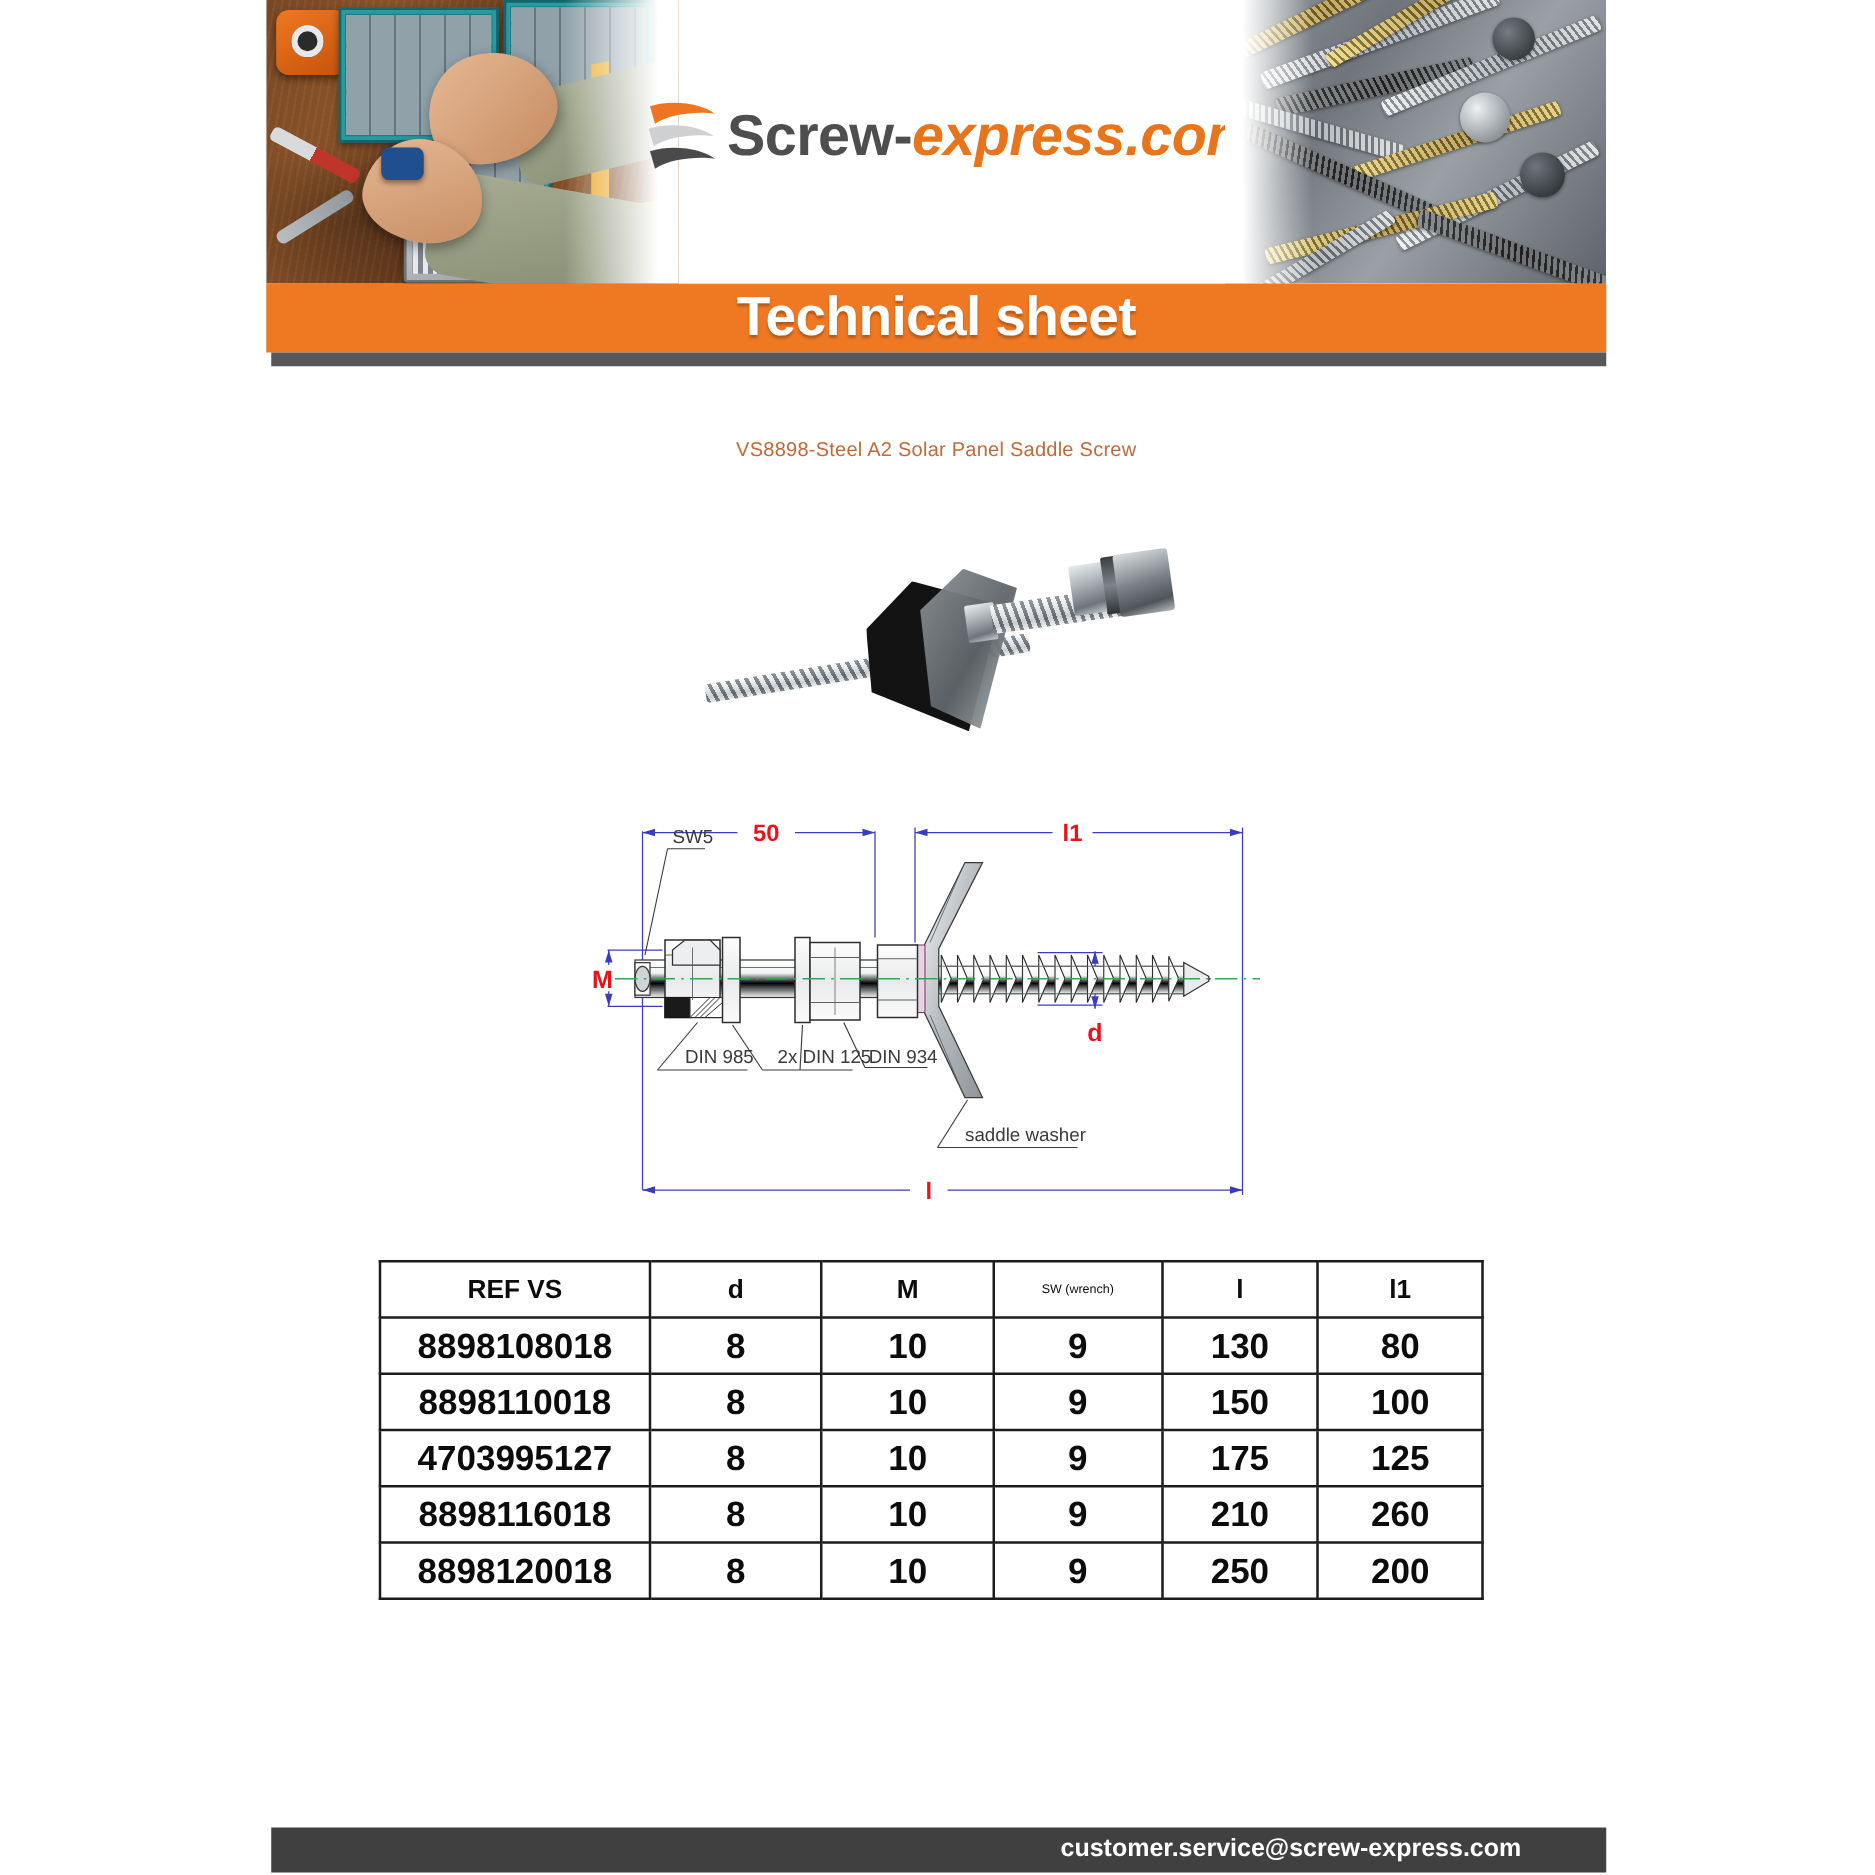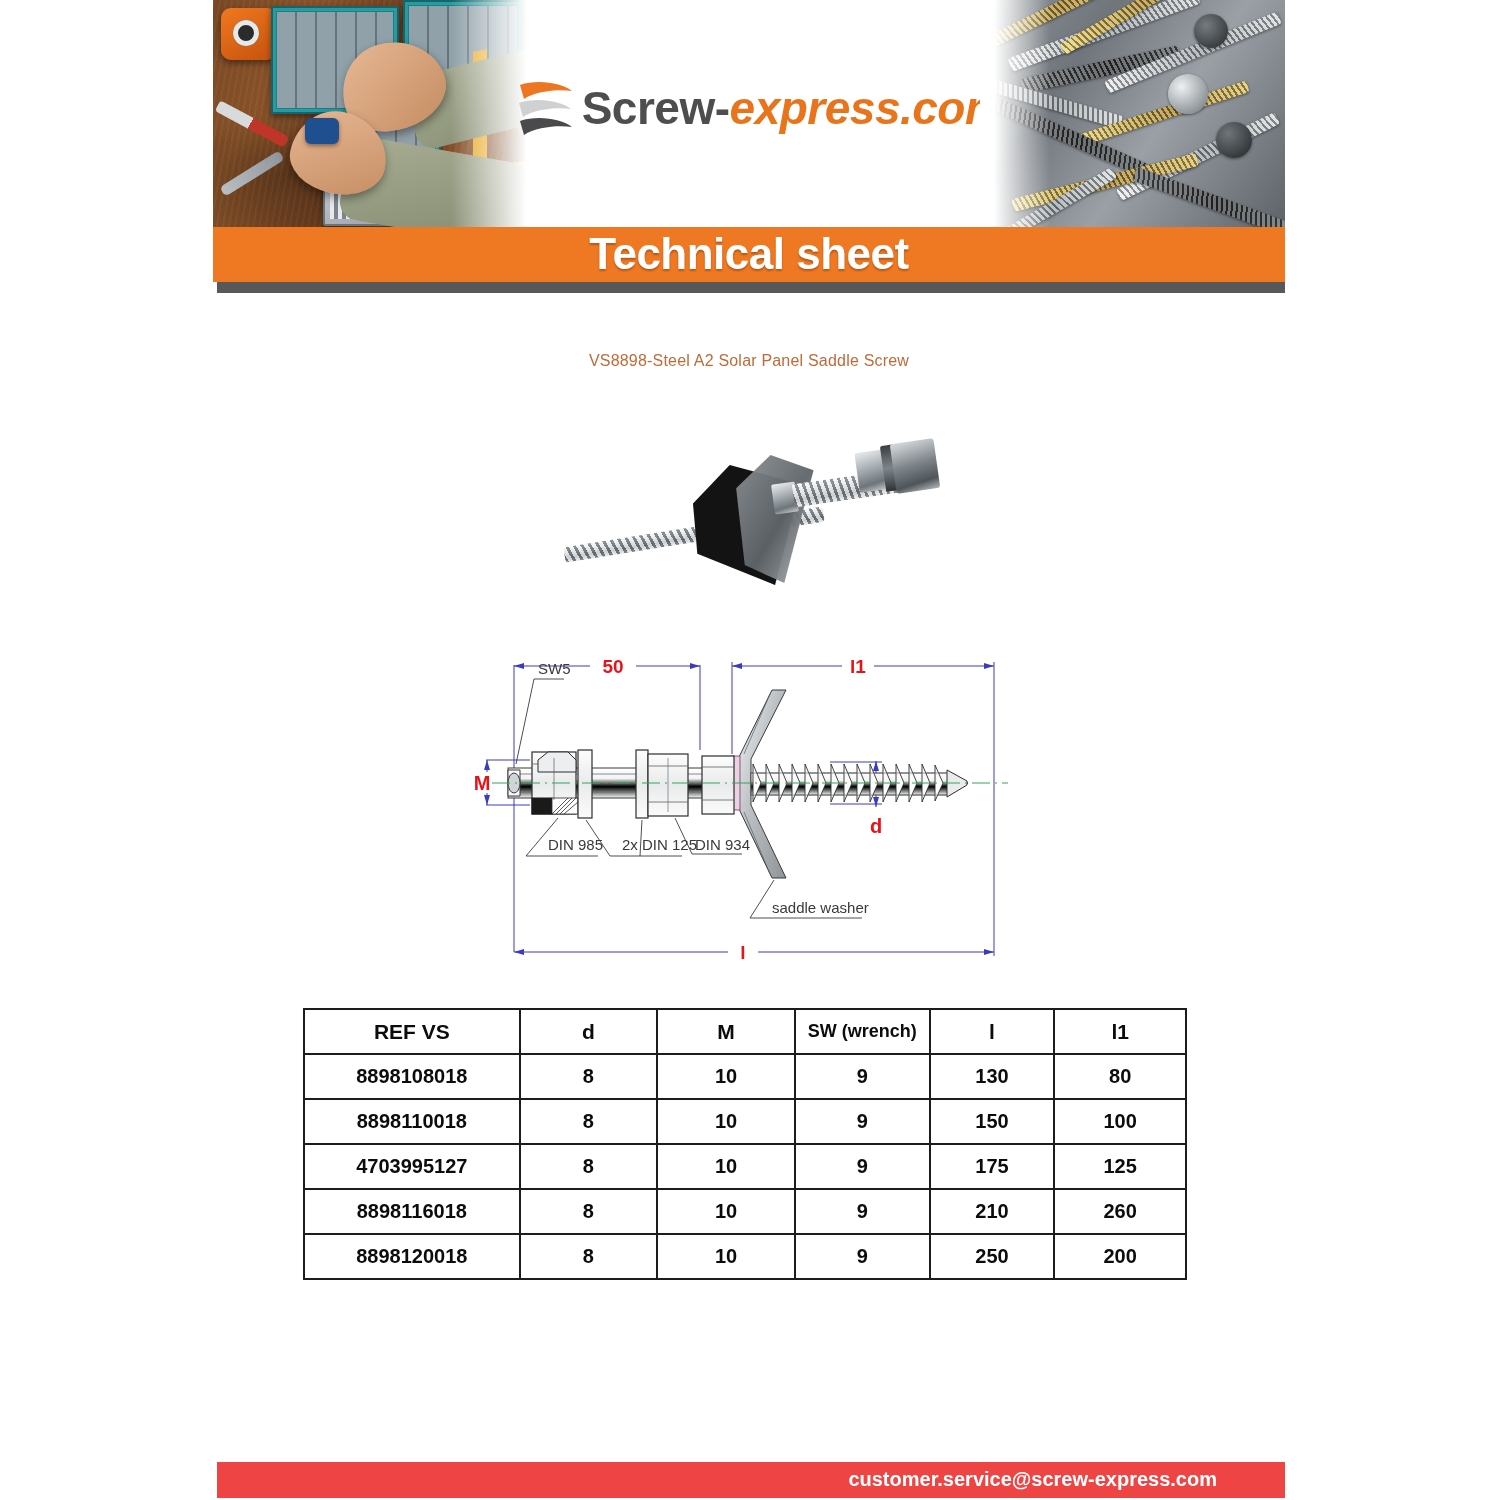--- a/index.html
+++ b/index.html
@@ -184,32 +184,32 @@
   .spec-table td,.spec-table th{
     border:2px solid #1c1c1c;
     text-align:center;
     font-family:"Liberation Sans", sans-serif;
     font-weight:bold;
     color:#0c0c0c;
     height:45px;
     padding:0 4px;
   }
   .spec-table th{font-size:21px;}
-  .spec-table th.small{font-size:18px;font-weight:bold;}
-  .spec-table td{font-size:20px;}
+  .spec-table th.small{font-size:10px;font-weight:normal;}
+  .spec-table td{font-size:28px;}
   .spec-table col.c0{width:216px;}
   .spec-table col.c1{width:138px;}
   .spec-table col.c2{width:138px;}
   .spec-table col.c3{width:135px;}
   .spec-table col.c4{width:125px;}
   .spec-table col.c5{width:132px;}
 
   
   .footer-bar{
-    position:absolute;left:217px;top:1462px;width:1068px;height:36px;background:#ef4444;
+    position:absolute;left:217px;top:1462px;width:1068px;height:36px;background:#404040;
   }
   .footer-bar span{
     position:absolute;right:68px;top:50%;transform:translateY(-52%);
     color:#fff;font-size:20px;font-weight:bold;white-space:nowrap;
   }
 </style>
 </head>
 <body>
 
 <div id="page">

